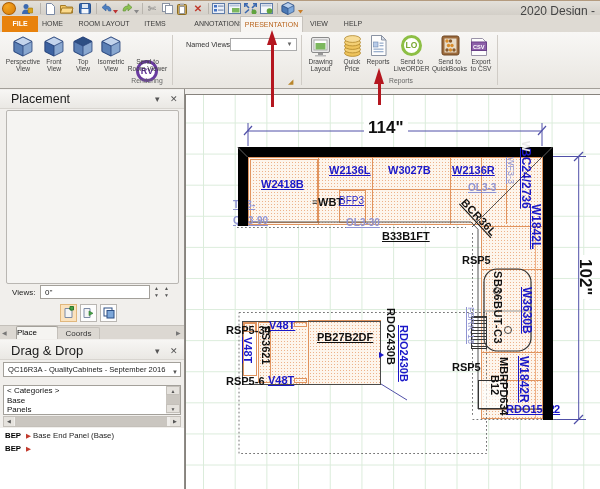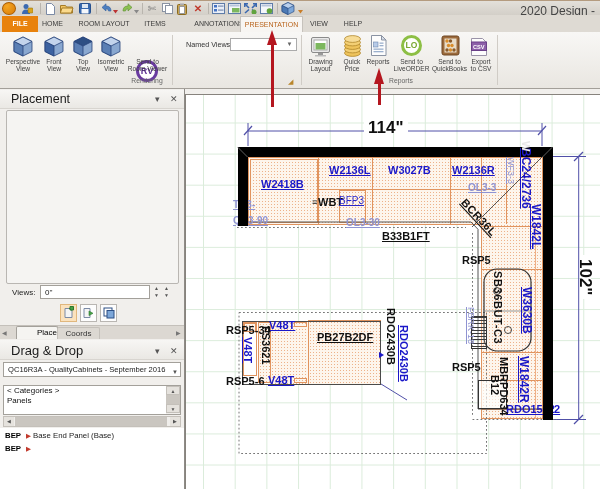--- a/index.html
+++ b/index.html
@@ -252,37 +252,38 @@
   <div class="abs" style="left:80px;top:215px;width:17px;height:18px;background:#fdfdfd;border:1px solid #b9b6b2;box-sizing:border-box;"><svg width="15" height="16">
         <path d="M3 3.5 h6 v9 h-6 Z" fill="#f4f4f4" stroke="#7b8aa5"></path>
         <path d="M8 6 l4 2.3 -4 2.3 Z" fill="#46a046" stroke="#2d7a2d" stroke-width="0.6"></path>
       </svg></div>
   <div class="abs" style="left:100px;top:215px;width:17px;height:18px;background:#fdfdfd;border:1px solid #b9b6b2;box-sizing:border-box;"><svg width="15" height="16">
         <rect x="3" y="3" width="8" height="8" fill="#fff" stroke="#2d4f84"></rect>
         <rect x="6" y="5.5" width="7" height="7.5" fill="#7da7d9" stroke="#2d4f84"></rect>
       </svg></div>
 
   <div class="abs" style="left:0;top:236px;width:184px;height:13px;background:#dcd8d2;border-top:1px solid #c4c0ba;">
-    <div class="abs" style="left:16px;top:0px;width:40px;height:12px;background:#f5f4f1;border:1px solid #a3a09a;border-bottom:none;border-radius:2px 2px 0 0;font-size:8px;color:#000;text-align:right;line-height:12px;">Place</div>
+    <div class="abs" style="left:16px;top:0px;width:40px;height:12px;background:#f5f4f1;border:1px solid #a3a09a;border-bottom:none;border-radius:2px 2px 0 0;font-size:8px;color:#000;text-align:left;line-height:12px;">Place</div>
     <div class="abs" style="left:57px;top:1px;width:41px;height:11px;border:1px solid #c4c0ba;border-bottom:none;border-radius:2px 2px 0 0;font-size:8px;color:#333;text-align:center;line-height:11px;">Coords</div>
     <div class="abs" style="left:2px;top:3px;font-size:6px;color:#777;">◀</div>
     <div class="abs" style="left:176px;top:3px;font-size:6px;color:#777;">▶</div>
   </div>
   <div class="phead" style="top:251px;height:19px;">
       <span style="top:3px;font-size:13px;">Drag &amp; Drop</span>
     <div class="pico" style="left:155px;top:6px;">▾</div>
       <div class="pico" style="left:170px;top:6px;">✕</div>
   </div>
 
   <div class="abs" style="left:3px;top:273px;width:178px;height:15px;background:#fff;border:1px solid #a3a09a;box-sizing:border-box;font-size:7.6px;color:#222;line-height:13px;padding-left:4px;">QC16R3A - QualityCabinets - September 2016
     <div class="abs" style="right:2px;top:3px;font-size:6px;color:#555;">▼</div>
   </div>
 
   <div class="abs" style="left:3px;top:296px;width:178px;height:30px;background:#fff;border:1px solid #a3a09a;box-sizing:border-box;font-size:8px;color:#111;line-height:8.5px;">
     <div style="padding:1px 0 0 3px;">&lt; Categories &gt;</div>
+    <div style="padding:1px 0 0 3px;">Base</div>
     <div style="padding:1px 0 0 3px;">Panels</div>
   </div>
   <div class="abs" style="left:166px;top:297px;width:14px;height:28px;background:#f0eeeb;">
     <div style="height:9px;background:#e5e2dd;border:1px solid #c4c0ba;box-sizing:border-box;font-size:5px;color:#555;text-align:center;line-height:8px;">▲</div>
     <div style="height:9px;background:#cac6c0;"></div>
     <div style="height:9px;background:#e5e2dd;border:1px solid #c4c0ba;box-sizing:border-box;font-size:5px;color:#555;text-align:center;line-height:8px;">▼</div>
   </div>
   <div class="abs" style="left:3px;top:327px;width:178px;height:11px;background:#f0eeeb;border:1px solid #c4c0ba;box-sizing:border-box;">
     <div class="abs" style="left:0;top:0;width:10px;height:9px;background:#e5e2dd;font-size:5px;color:#555;text-align:center;line-height:9px;">◀</div>
     <div class="abs" style="left:11px;top:0px;width:152px;height:9px;background:#cac6c0;"></div>

